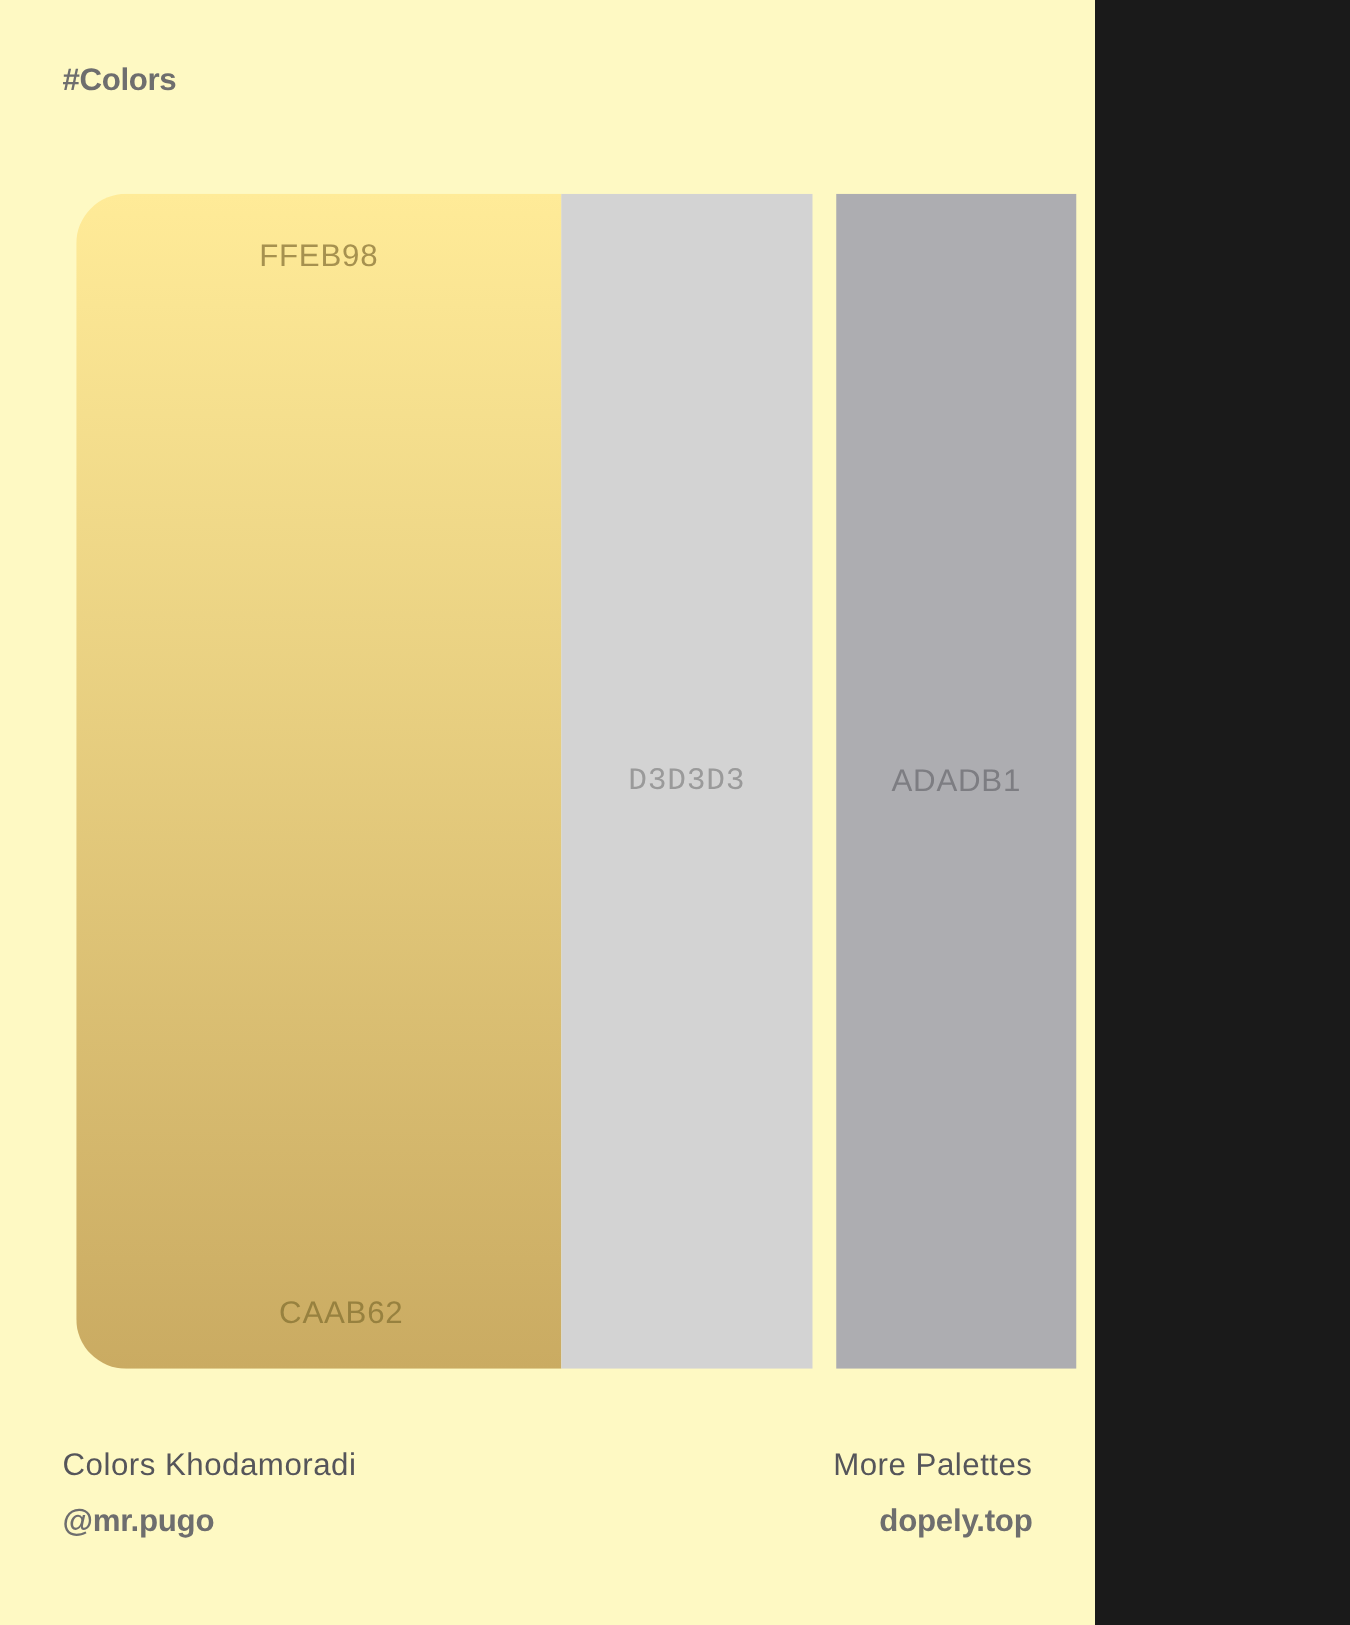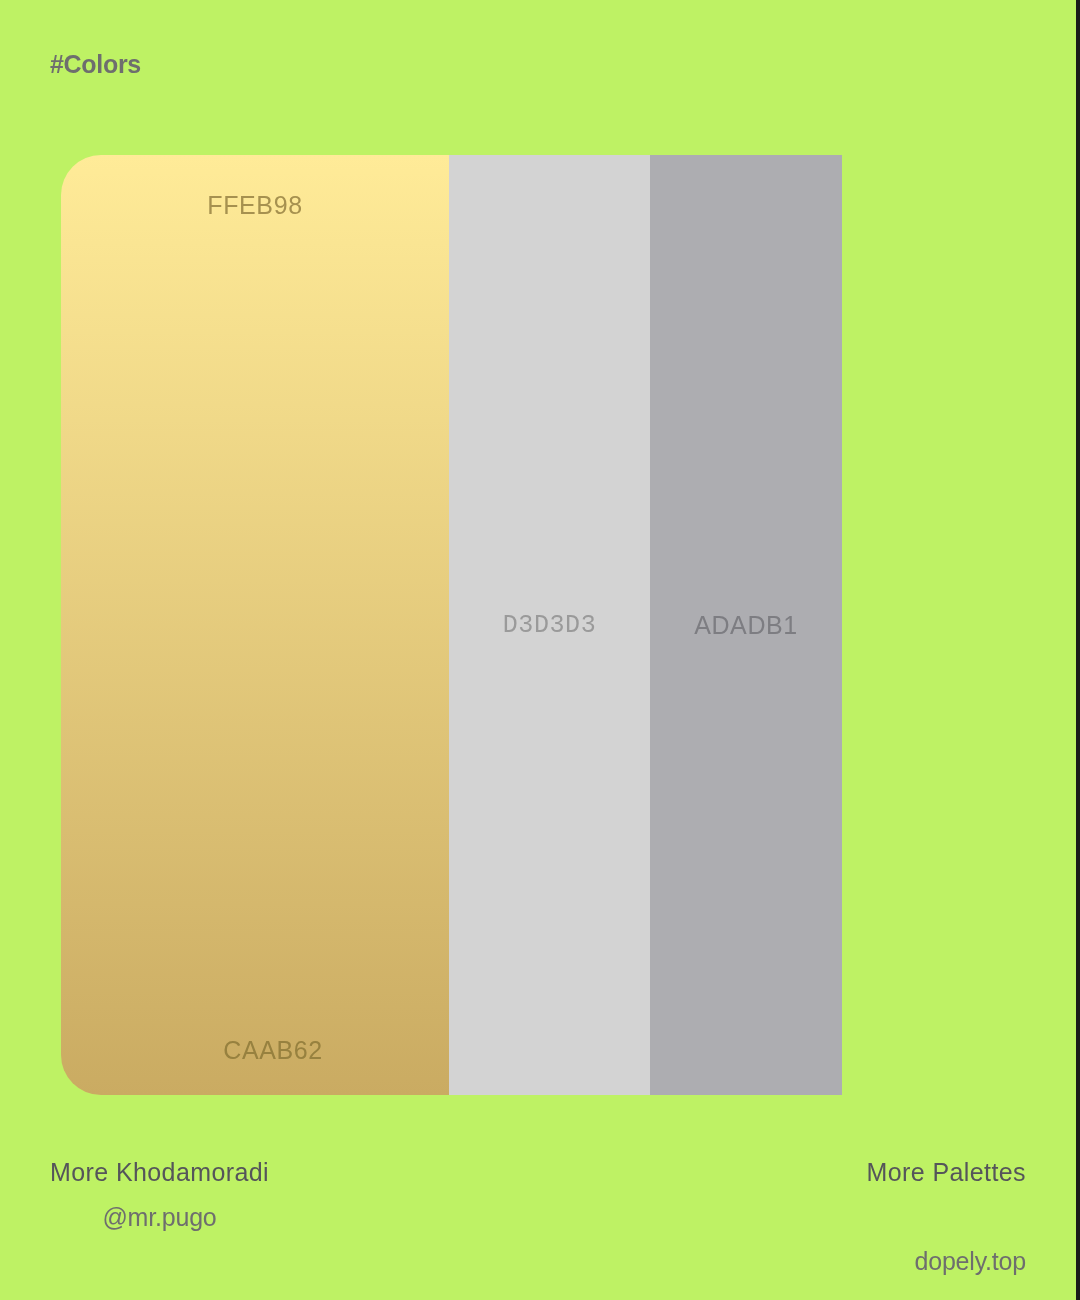--- a/index.html
+++ b/index.html
@@ -7,23 +7,23 @@
   html, body {
     width:1080px;
     height:1300px;
     background:#1a1a1a;
     font-family:"Liberation Sans", sans-serif;
     overflow:hidden;
   }
 
   .page {
     position:relative;
-    width:1076px;
+    width:876px;
     height:1300px;
-    background:#bef264;
+    background:#fef9c3;
   }
 
   
   .header {
     position:absolute;
     left:50px;
     top:50px;
     font-size:25px;
     font-weight:bold;
     letter-spacing:-0.3px;
@@ -68,38 +68,37 @@
     position:absolute;
     left:50px;
     right:50px;
     top:1160px;
     height:100px;
     display:flex;
     justify-content:space-between;
   }
 
   .footer-col { display:flex; flex-direction:column; }
-  .footer-col.right { align-items:flex-end; text-align:right;gap:44px; }
+  .footer-col.right { align-items:flex-end; text-align:right; }
 
   .footer-line1 {
     font-size:25px;
     font-weight:300;
     color:#55555a;
     letter-spacing:0.4px;
     line-height:1;
     margin-bottom:20px;
   }
 
   .footer-line2 {
     font-size:25px;
-    font-weight:normal;
+    font-weight:bold;
     color:#6e6e6e;
     letter-spacing:-0.2px;
     line-height:1;
-    text-align:center;
   }
 </style>
 </head>
 <body>
 
 <div class="page">
 
   <div class="header">#Colors</div>
 
   <div class="palette-card">
@@ -107,30 +106,30 @@
     <div class="swatch" style="width:388px;background:linear-gradient(to bottom,#FFEB98 0%,#CAAB62 100%);">
       <div class="swatch-label label-top" style="color:#A6914F;">FFEB98</div>
       <div class="swatch-label label-bottom" style="color:#97813F;">CAAB62</div>
     </div>
 
     <div class="swatch" style="width:201px;background:#D3D3D3;">
       <div class="swatch-label label-mid" style="color:#9A9A9A;font-family:Liberation Mono, monospace;">D3D3D3</div>
     </div>
 
 
-    <div class="swatch" style="width:192px;background:#ADADB1;">
+    <div class="swatch" style="width:192px;background:#ADADB1;margin-left:19px;">
       <div class="swatch-label label-mid" style="color:#7D7D82;">ADADB1</div>
     </div>
 
   </div>
 
   <div class="footer">
 
     <div class="footer-col left">
-      <div class="footer-line1">More Khodamoradi</div>
+      <div class="footer-line1">Colors Khodamoradi</div>
       <div class="footer-line2">@mr.pugo</div>
     </div>
 
     <div class="footer-col right">
       <div class="footer-line1">More Palettes</div>
       <div class="footer-line2">dopely.top</div>
     </div>
 
   </div>
 

